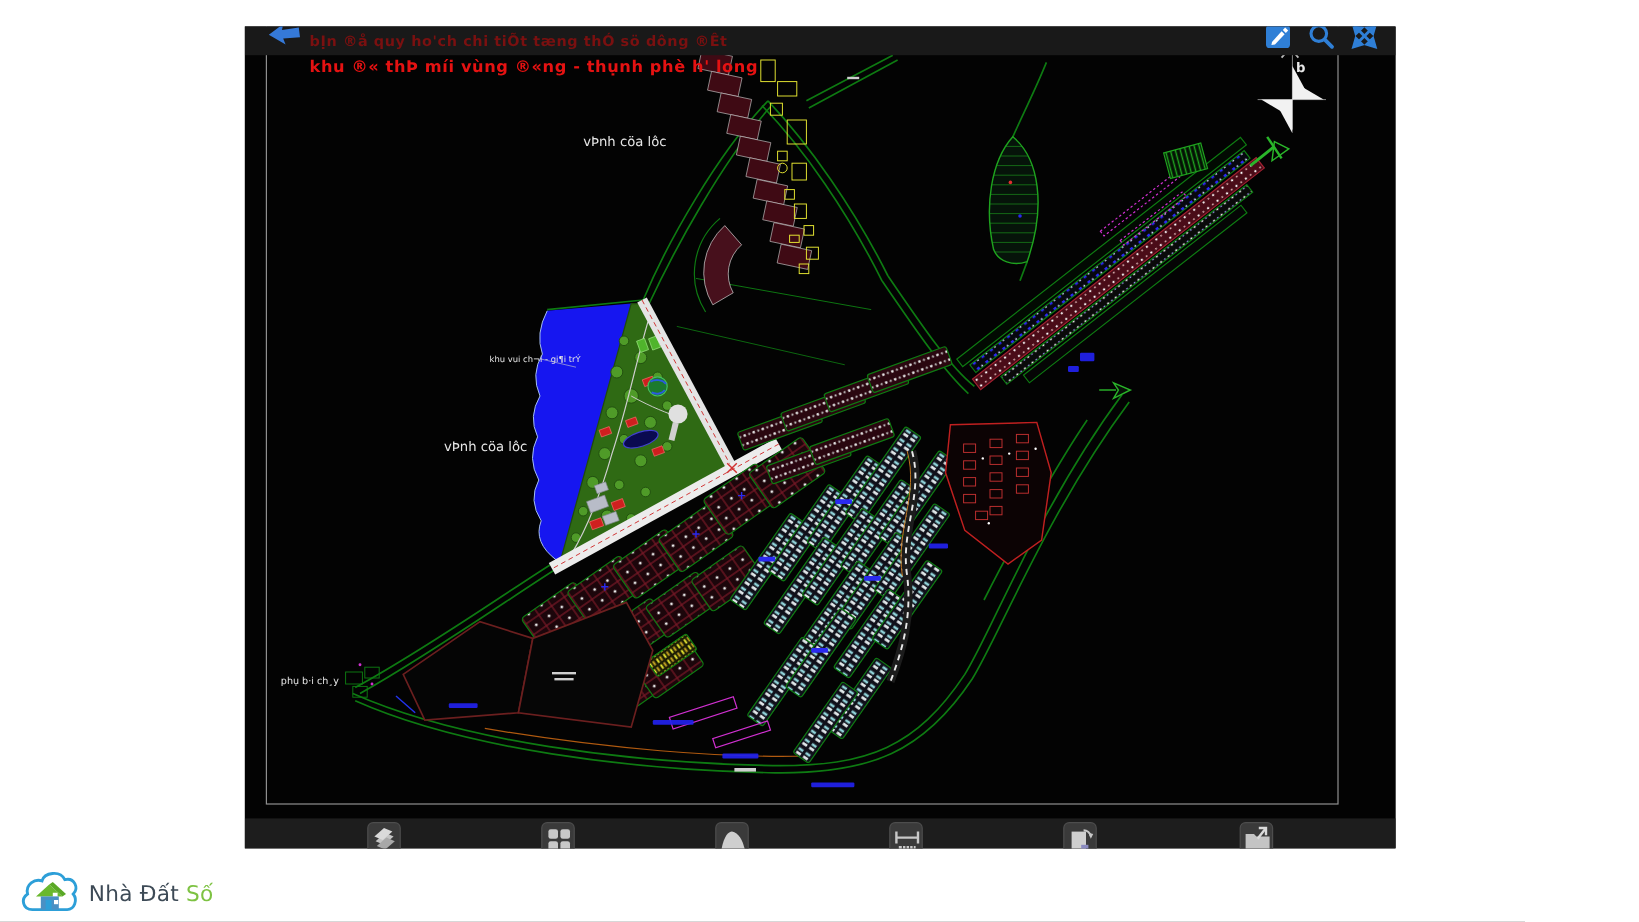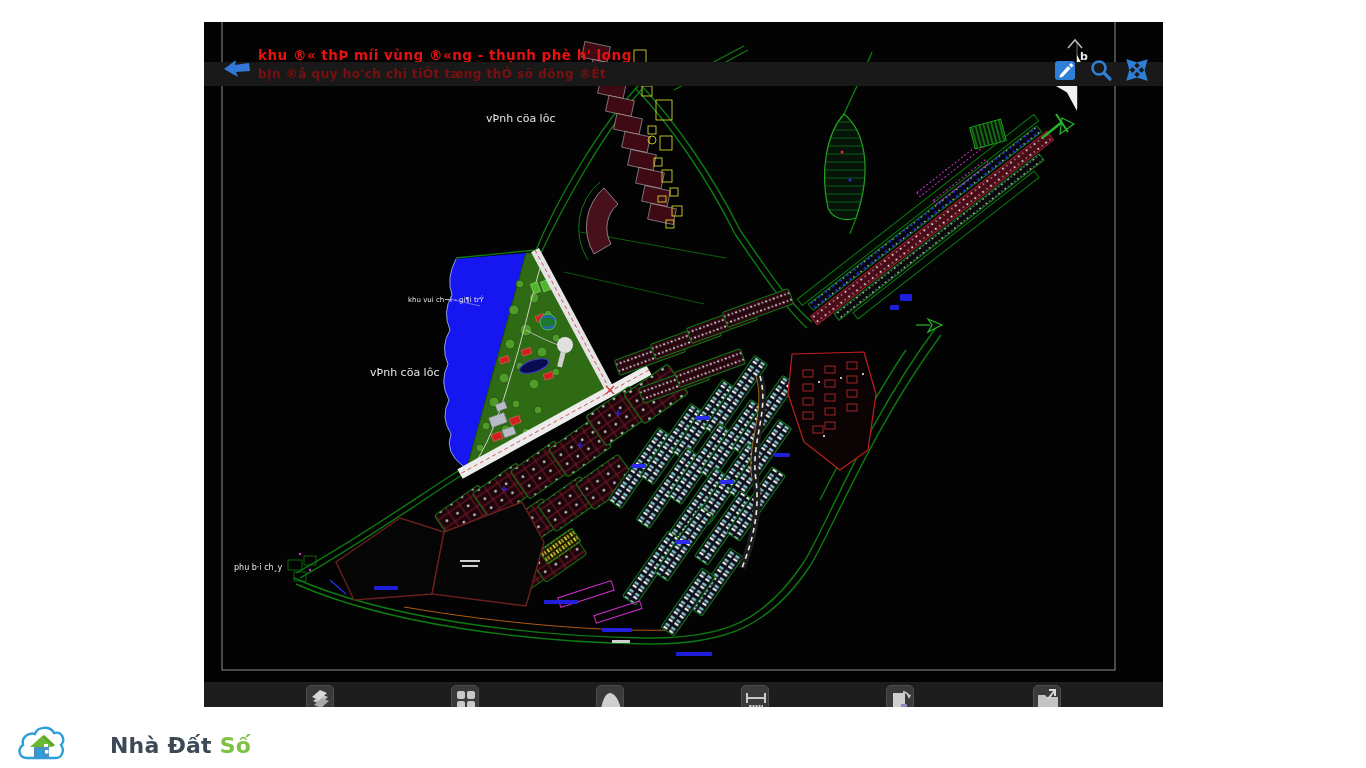--- a/index.html
+++ b/index.html
@@ -1,33 +1,33 @@
 <!DOCTYPE html>
 <html><head>
 <meta charset="utf-8">
 <style>
   * { margin:0; padding:0; box-sizing:border-box; }
   html,body { width:1366px; height:768px; background:#ffffff; font-family:"DejaVu Sans", sans-serif; overflow:hidden; }
 
   .viewer { position:absolute; left:204px; top:22px; width:959px; height:685px; background:#030303; overflow:hidden; }
 
-  .topbar { position:absolute; left:0; top:0; width:100%; height:24px; background:#191919; z-index:30;margin-top:40px; }
+  .topbar { position:absolute; left:0; top:0; width:100%; height:24px; background:#191919; z-index:30; }
   .back-btn { position:absolute; left:18px; top:-5px; width:30px; height:26px; cursor:pointer; }
   .tb-right { position:absolute; right:14px; top:-4px; display:flex; gap:12px; align-items:center; }
   .tb-ic { width:24px; height:24px; cursor:pointer; }
   .title1 { position:absolute; left:54px; top:5px; font-size:12px; font-weight:bold; color:#7a1010; white-space:nowrap; letter-spacing:0.5px; }
 
   .mapsvg { position:absolute; left:0; top:0; width:959px; height:685px; }
 
   .bottombar { position:absolute; left:0; bottom:0; width:100%; height:25px; background:#1d1d1d; z-index:30; }
   .bb-btn { position:absolute; top:3px; width:28px; height:30px; background:#3a3a3a; border:1px solid #4d4d4d; border-radius:5px; cursor:pointer; }
   .bb-btn svg { position:absolute; left:1px; top:1px; }
 
   .logo { position:absolute; left:16px; top:724px; display:flex; align-items:center; gap:6px; }
-  .logo-text { font-size:22px; font-weight:bold; color:#3d4a56; letter-spacing:0.2px;margin-left:36px; }
+  .logo-text { font-size:18px; font-weight:normal; color:#3d4a56; letter-spacing:0.2px; }
   .logo-text .accent { color:#7dc242; }
 </style>
 </head>
 <body>
 
 <div class="viewer">
 
   <svg class="mapsvg" viewBox="0 0 959 685">
     <defs>
       <pattern id="pgrid" width="13" height="11" patternUnits="userSpaceOnUse">

